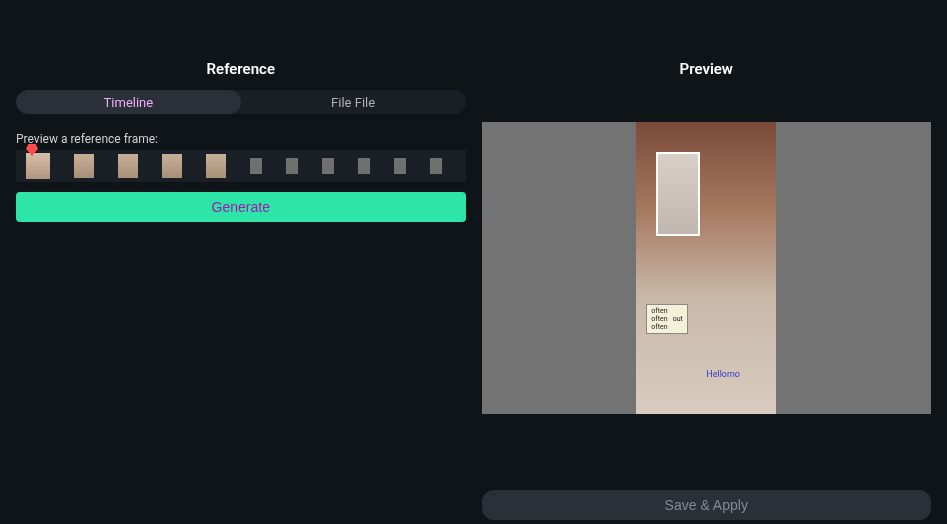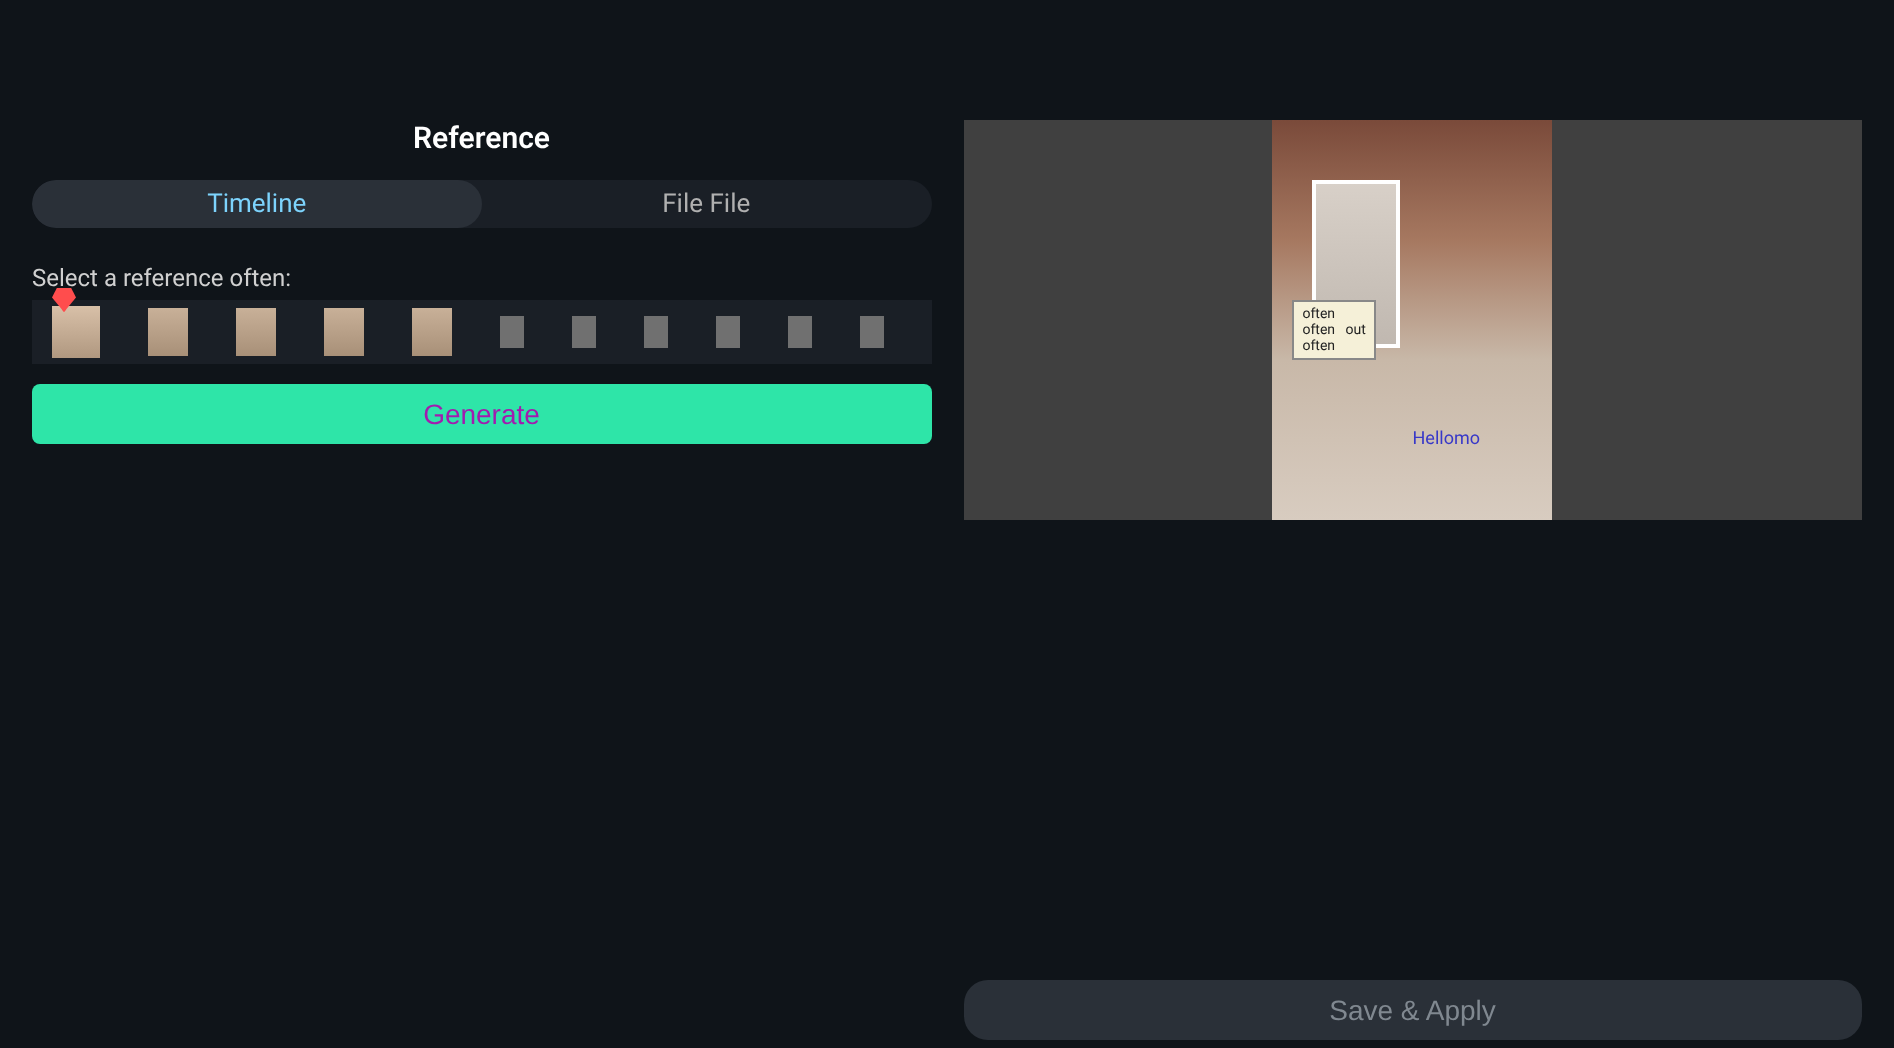--- a/index.html
+++ b/index.html
@@ -44,27 +44,27 @@
     flex: 1;
     display: flex;
     align-items: center;
     justify-content: center;
     font-size: 13px;
     cursor: pointer;
     color: #b0b0b0;
   }
   .tab.active {
     background: #2a3038;
-    color: #7dd3fc;
+    color: #f0abfc;
     border-radius: 20px;
   }
   .media-box {
-    background: #404040;
+    background: #737373;
     width: 100%;
-    height: 200px;
+    height: 292px;
     display: flex;
     align-items: center;
     justify-content: center;
     position: relative;
     overflow: hidden;
   }
   .media-inner {
     height: 100%;
     width: 140px;
     background: linear-gradient(180deg, #8a5a4a 0%, #a67860 20%, #c4a890 40%, #d8c4b0 100%);
@@ -187,41 +187,42 @@
 
   <div class="column">
     <div class="section-title">Reference</div>
 
     <div class="tab-bar">
       <div class="tab active">Timeline</div>
       <div class="tab">File File</div>
     </div>
 
 
-    <div class="frame-label">Select a reference often:</div>
+    <div class="frame-label">Preview a reference frame:</div>
 
     <div class="timeline-strip">
       <div class="playhead"></div>
       <div class="thumb large"></div>
       <div class="thumb med"></div>
       <div class="thumb med"></div>
       <div class="thumb med"></div>
       <div class="thumb med"></div>
       <div class="thumb small"></div>
       <div class="thumb small"></div>
       <div class="thumb small"></div>
       <div class="thumb small"></div>
       <div class="thumb small"></div>
       <div class="thumb small"></div>
     </div>
 
     <button class="btn btn-primary">Generate</button>
   </div>
 
   <div class="column">
+    <div class="section-title">Preview</div>
     <div class="spacer-preview"></div>
 
     <div class="media-box">
       <div class="media-inner" style="background:linear-gradient(180deg,#7a4a3a 0%,#a67860 30%,#c8b8a8 60%,#d8ccc0 100%);">
         <div class="overlay-img prev-overlay-1"></div>
         <div class="label-strip" style="white-space:pre;">often
 often   out
 often</div>
         <div class="small-text" style="bottom:35px;left:70px;">Hellomo</div>
       </div>

